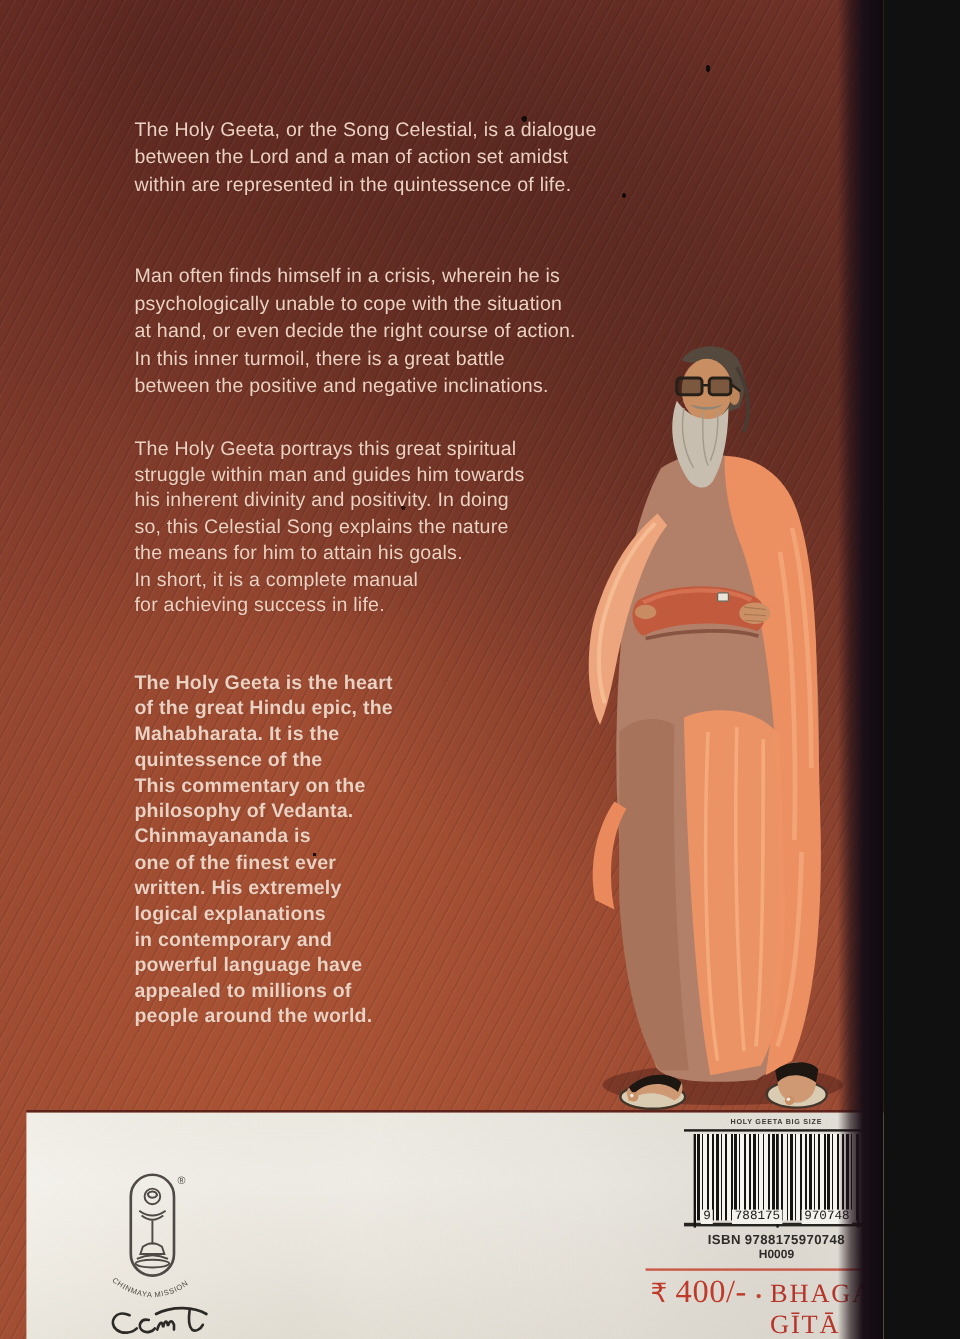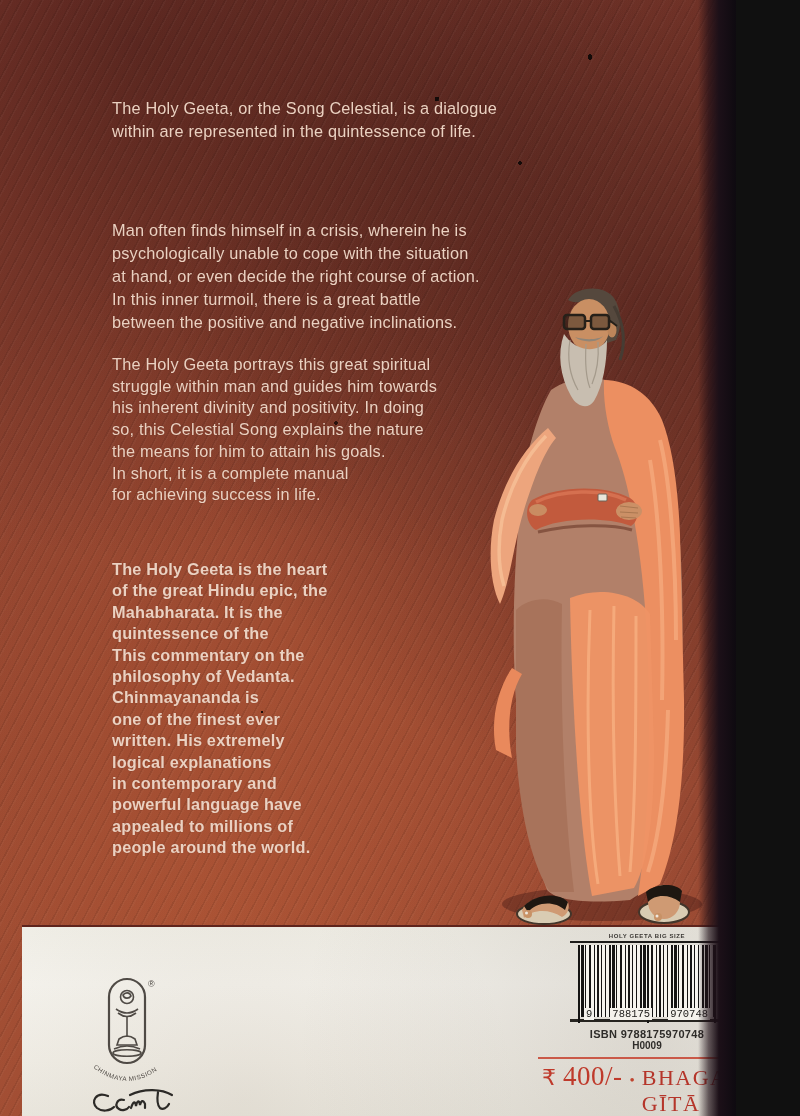--- a/index.html
+++ b/index.html
@@ -30,21 +30,21 @@
     background:linear-gradient(90deg, rgba(25,10,16,0) 0%, rgba(30,14,22,.65) 28%,
                #1c1018 55%, #0e0a10 100%);z-index:6;}
 
   
   .copy{position:absolute;inset:0;z-index:3;}
   .para{position:absolute;left:112px;color:#ebd1c1;font-size:16.3px;
         letter-spacing:.2px;text-shadow:0 0 1px rgba(60,20,15,.35);}
   .para .line{white-space:nowrap;}
   .p1{top:97px;line-height:23px;}
   .p2{top:219px;line-height:23px;}
-  .p3{top:354px;line-height:21.7px;}
+  .p3{top:364px;line-height:21.7px;}
   .p4{top:559px;line-height:21.4px;font-weight:bold;}
 
   
   .swami{position:absolute;left:452px;top:280px;width:280px;height:648px;z-index:2;}
 
   
   .footer-strip{position:absolute;left:22px;top:925px;width:741px;height:191px;z-index:5;
     border-top:2px solid #5e241c;
     background:
       radial-gradient(circle at 85% 60%, rgba(120,110,100,.18), transparent 55%),
@@ -143,20 +143,21 @@
       <ellipse cx="212" cy="622" rx="16" ry="17" fill="#cf9a73"></ellipse>
       <path d="M194,612 C204,603 224,603 230,611 L228,622 C216,613 202,615 196,622 Z" fill="#1e1711"></path>
       <circle cx="206" cy="637" r="4" fill="#c89266"></circle>
         <circle cx="205" cy="636" r="1.5" fill="#efe8de"></circle>
     </g>
   </svg>
 
   <div class="copy">
     <div class="para p1">
         <div class="line">The Holy Geeta, or the Song Celestial, is a dialogue</div>
+        <div class="line">between the Lord and a man of action set amidst</div>
         <div class="line">within are represented in the quintessence of life.</div>
       </div>
     <div class="para p2">
         <div class="line">Man often finds himself in a crisis, wherein he is</div>
         <div class="line">psychologically unable to cope with the situation</div>
         <div class="line">at hand, or even decide the right course of action.</div>
         <div class="line">In this inner turmoil, there is a great battle</div>
         <div class="line">between the positive and negative inclinations.</div>
       </div>
     <div class="para p3">

